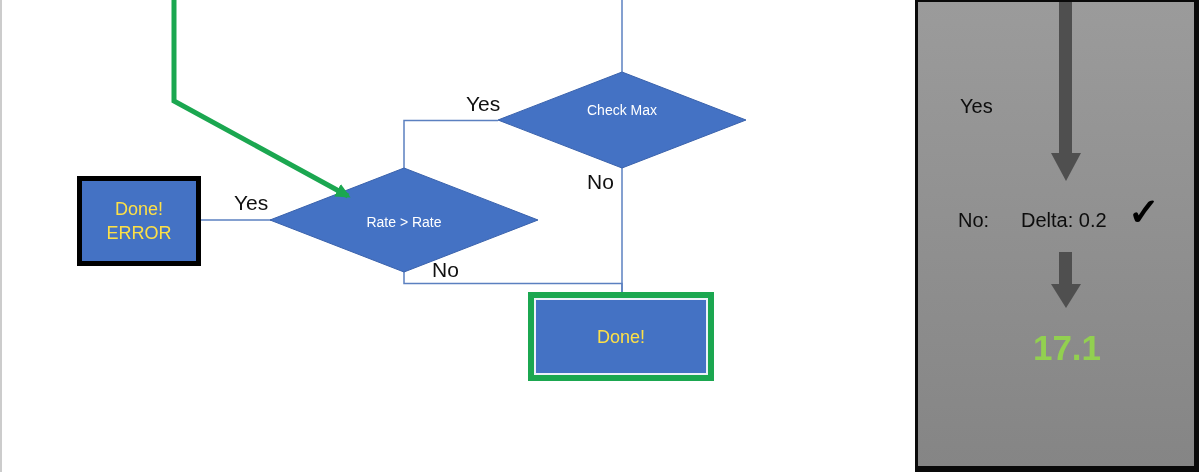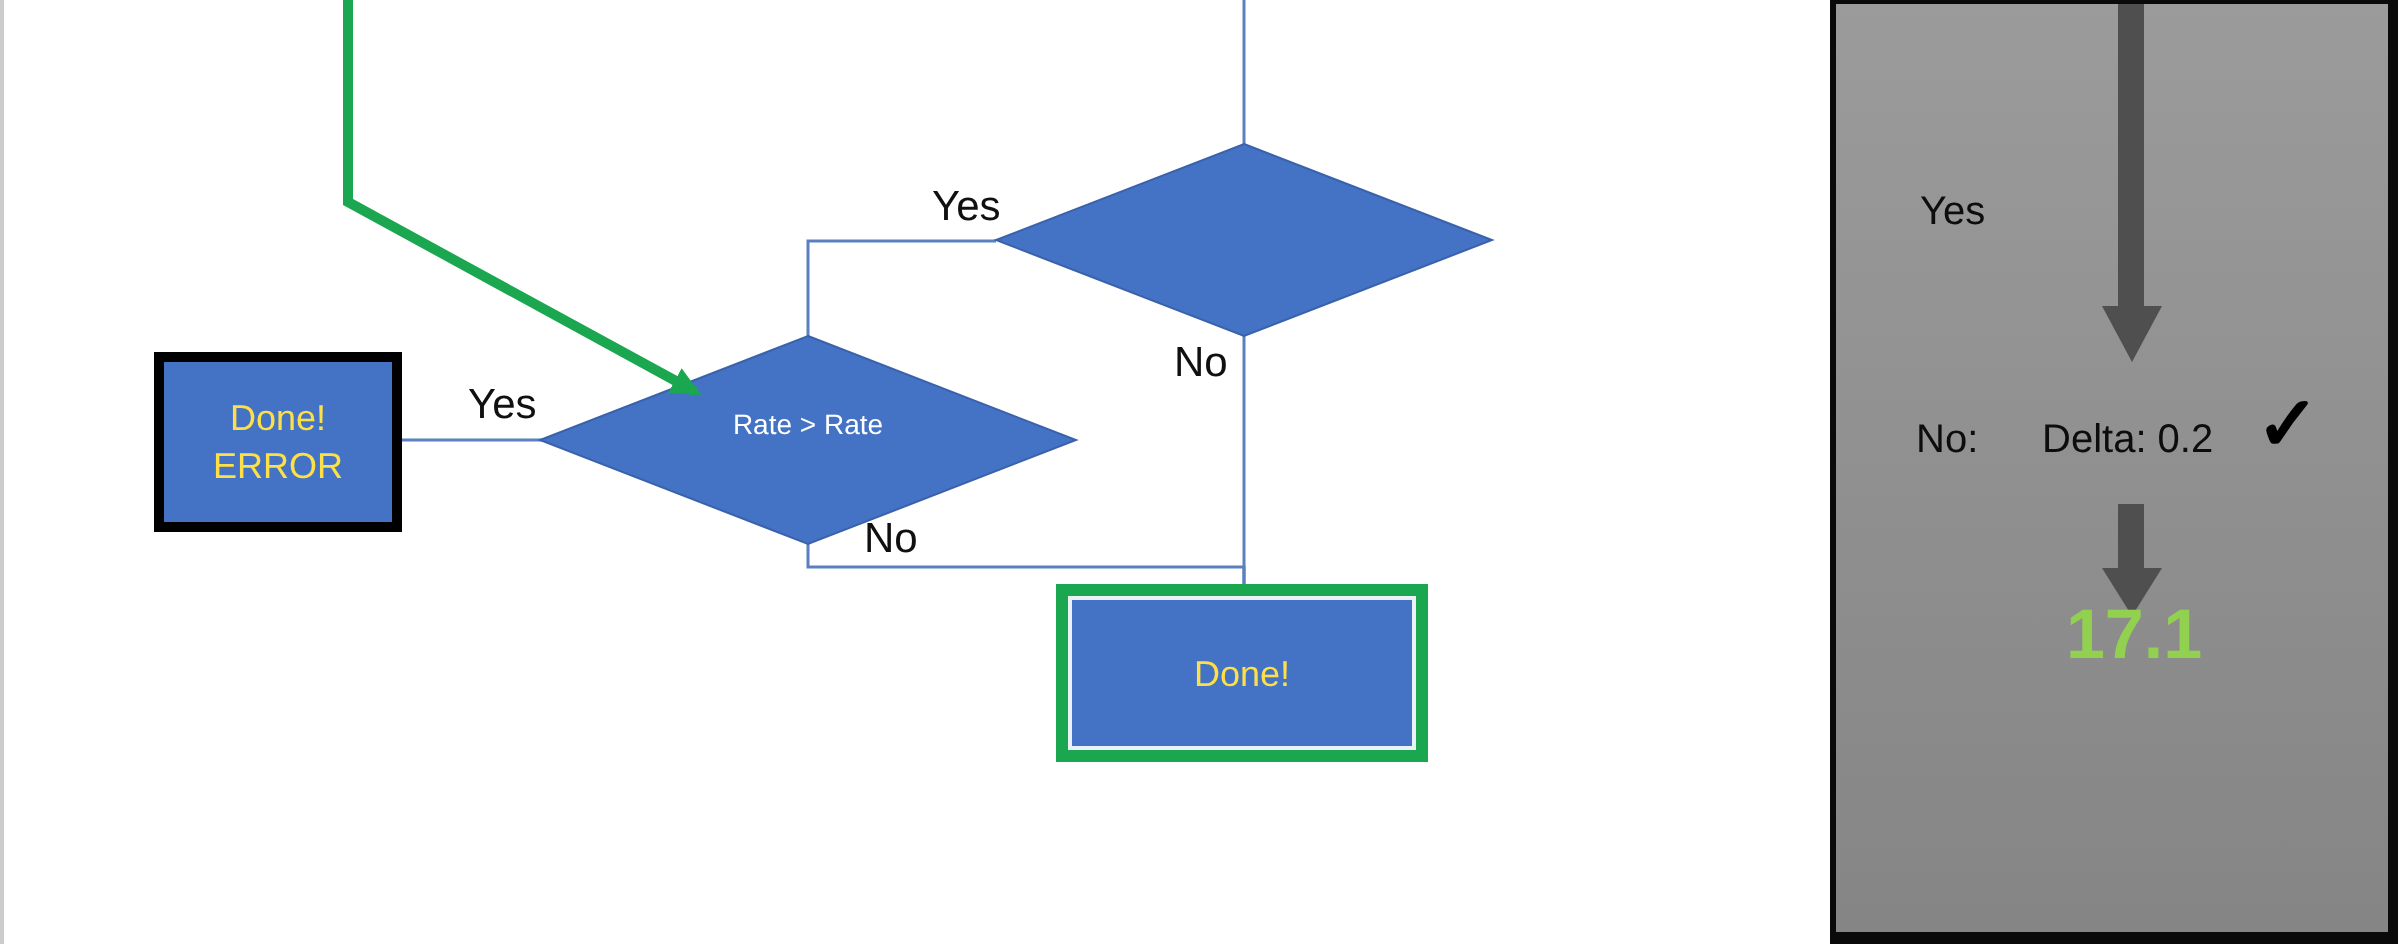--- a/index.html
+++ b/index.html
@@ -34,21 +34,21 @@
   .panel{position:absolute;left:915px;top:0;width:284px;height:472px;
     background:linear-gradient(to bottom,var(--panel-gray-top),var(--panel-gray-bottom));
     border-left:3px solid var(--black);border-right:5px solid var(--black);
     border-top:2px solid var(--black);border-bottom:6px solid var(--black);}
   .panel-label{position:absolute;color:#0d0d0d;font-size:20px;}
   .v-arrow-shaft{position:absolute;width:13px;background:var(--arrow-gray);}
   .v-arrow-head{position:absolute;width:0;height:0;
     border-left:15px solid transparent;border-right:15px solid transparent;
     border-top:28px solid var(--arrow-gray);}
   .check{position:absolute;color:#000000;font-size:38px;font-weight:700;}
-  .result{position:absolute;left:100px;top:296px;width:98px;text-align:center;
+  .result{position:absolute;left:100px;top:326px;width:98px;text-align:center;
     color:var(--result-green);font-size:35px;font-weight:700;}
 </style>
 </head>
 <body>
 
 <div class="stage">
 
   <div class="slide-edge"></div>
 
   <svg class="flow-svg" width="920" height="472" viewBox="0 0 920 472">
@@ -64,22 +64,23 @@
     <polyline points="200,220 272,220" fill="none" style="stroke:var(--connector-blue)" stroke-width="1.5"></polyline>
     <polyline points="404,271 404,283.5 622,283.5 622,294" fill="none" style="stroke:var(--connector-blue)" stroke-width="1.5"></polyline>
 
     <polygon points="622,72 746,120 622,168 498,120" style="fill:var(--accent-blue);stroke:var(--diamond-border)" stroke-width="1"></polygon>
     <polygon points="404,168 538,220 404,272 270,220" style="fill:var(--accent-blue);stroke:var(--diamond-border)" stroke-width="1"></polygon>
 
     <polyline points="174,-3 174,101 348,196" fill="none" style="stroke:var(--green)" stroke-width="5" marker-end="url(#greenArrow)"></polyline>
   </svg>
 
   <div class="diamond-label" style="left:542px;top:101px;width:160px;">
+    <span>Check Max</span>
   </div>
-  <div class="diamond-label" style="left:324px;top:203px;width:160px;">
+  <div class="diamond-label" style="left:324px;top:213px;width:160px;">
     <span>Rate &gt; Rate</span>
   </div>
 
   <div class="flow-label" style="left:234px;top:191px;">Yes</div>
   <div class="flow-label" style="left:432px;top:258px;">No</div>
   <div class="flow-label" style="left:466px;top:92px;">Yes</div>
   <div class="flow-label" style="left:587px;top:170px;">No</div>
 
   <div class="flow-box error-box">
     <span>Done!</span>

